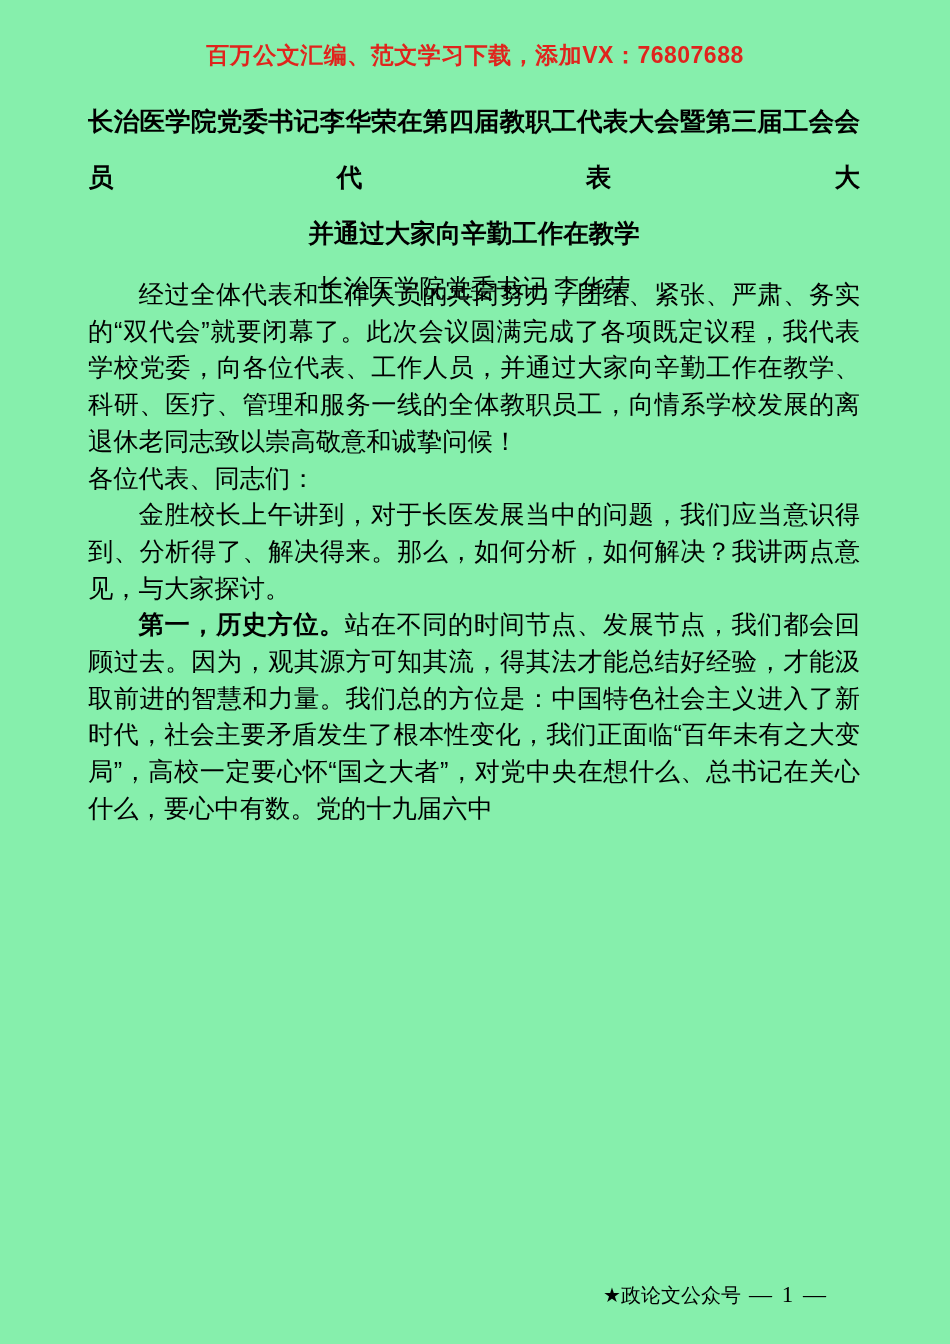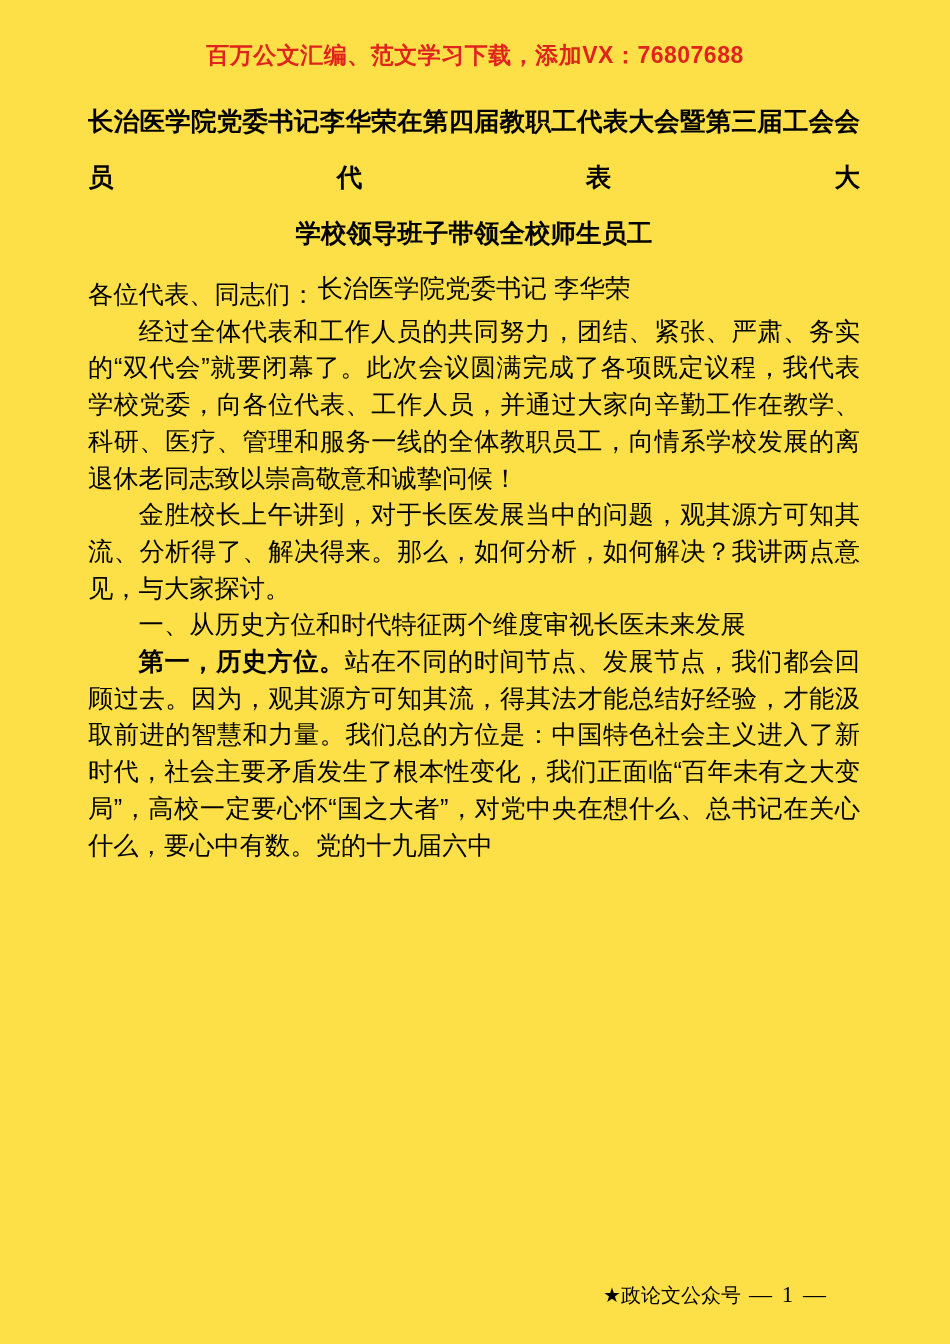--- a/index.html
+++ b/index.html
@@ -8,21 +8,21 @@
     background: #ffffff;
   }
   body {
     font-family: "Liberation Sans", "DejaVu Sans", sans-serif;
     color: #000000;
   }
   #page {
     position: relative;
     width: 950px;
     height: 1344px;
-    background: #fde047;
+    background: #86efac;
     overflow: hidden;
     box-sizing: border-box;
   }
 
   
   .promo-header {
     position: absolute;
     top: 40px;
     left: 0;
     width: 950px;
@@ -119,36 +119,35 @@
 </head>
 <body>
 
 <div id="page">
 
   <div class="promo-header">百万公文汇编、范文学习下载，添加VX：76807688</div>
 
   <div class="title-block">
     <div class="doc-title">
       <span>长治医学院党委书记李华荣在第四届教职工代表大会暨第三届工会会员代表大</span>
-      <span class="line2">学校领导班子带领全校师生员工</span>
+      <span class="line2">并通过大家向辛勤工作在教学</span>
     </div>
     <div class="doc-subtitle">长治医学院党委书记  李华荣</div>
   </div>
 
   <div class="body-block">
 
+    <p class="para indent">经过全体代表和工作人员的共同努力，团结、紧张、严肃、务实的“双代会”就要闭幕了。此次会议圆满完成了各项既定议程，我代表学校党委，向各位代表、工作人员，并通过大家向辛勤工作在教学、科研、医疗、管理和服务一线的全体教职员工，向情系学校发展的离退休老同志致以崇高敬意和诚挚问候！</p>
+
     <p class="para salutation">各位代表、同志们：</p>
-
-    <p class="para indent">经过全体代表和工作人员的共同努力，团结、紧张、严肃、务实的“双代会”就要闭幕了。此次会议圆满完成了各项既定议程，我代表学校党委，向各位代表、工作人员，并通过大家向辛勤工作在教学、科研、医疗、管理和服务一线的全体教职员工，向情系学校发展的离退休老同志致以崇高敬意和诚挚问候！</p>
 
 
 
-    <p class="para indent">金胜校长上午讲到，对于长医发展当中的问题，观其源方可知其流、分析得了、解决得来。那么，如何分析，如何解决？我讲两点意见，与大家探讨。</p>
+    <p class="para indent">金胜校长上午讲到，对于长医发展当中的问题，我们应当意识得到、分析得了、解决得来。那么，如何分析，如何解决？我讲两点意见，与大家探讨。</p>
 
-    <p class="para indent">一、从历史方位和时代特征两个维度审视长医未来发展</p>
 
     <p class="para indent"><span class="bold-lead">第一，历史方位。</span><span>站在不同的时间节点、发展节点，我们都会回顾过去。因为，观其源方可知其流，得其法才能总结好经验，才能汲取前进的智慧和力量。我们总的方位是：中国特色社会主义进入了新时代，社会主要矛盾发生了根本性变化，我们正面临“百年未有之大变局”，高校一定要心怀“国之大者”，对党中央在想什么、总书记在关心什么，要心中有数。党的十九届六中</span></p>
 
   </div>
 
   <div class="footer">
     <span class="mark">★政论文公众号</span><span class="pageno">—  1  —</span>
   </div>
 
 </div>

